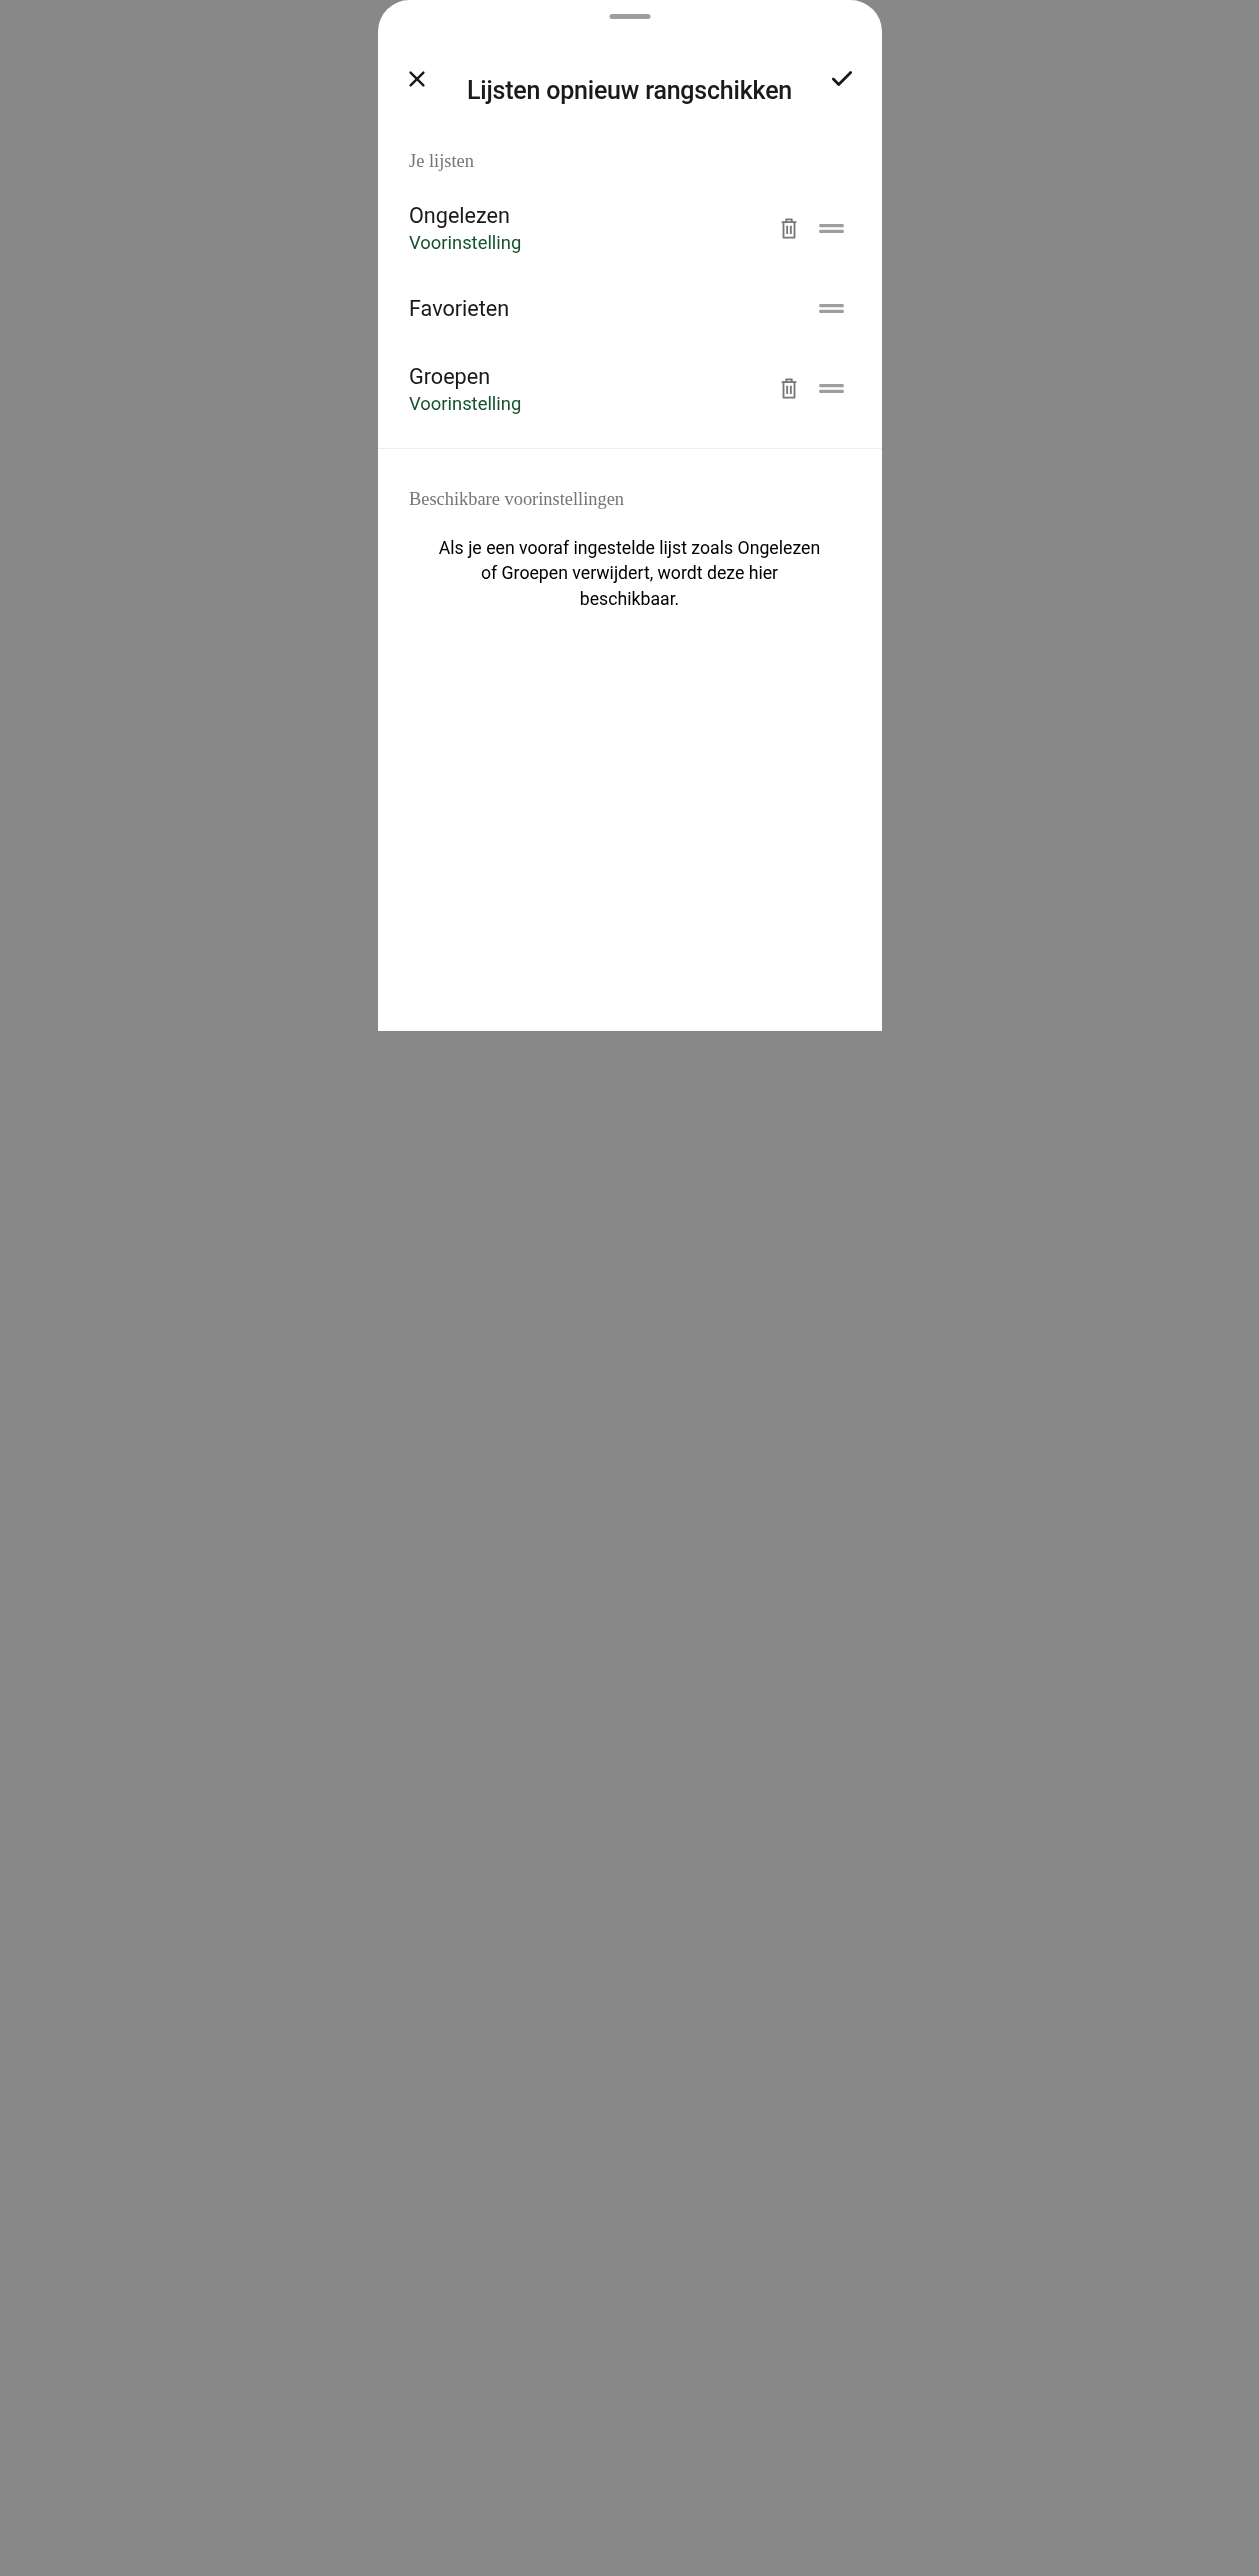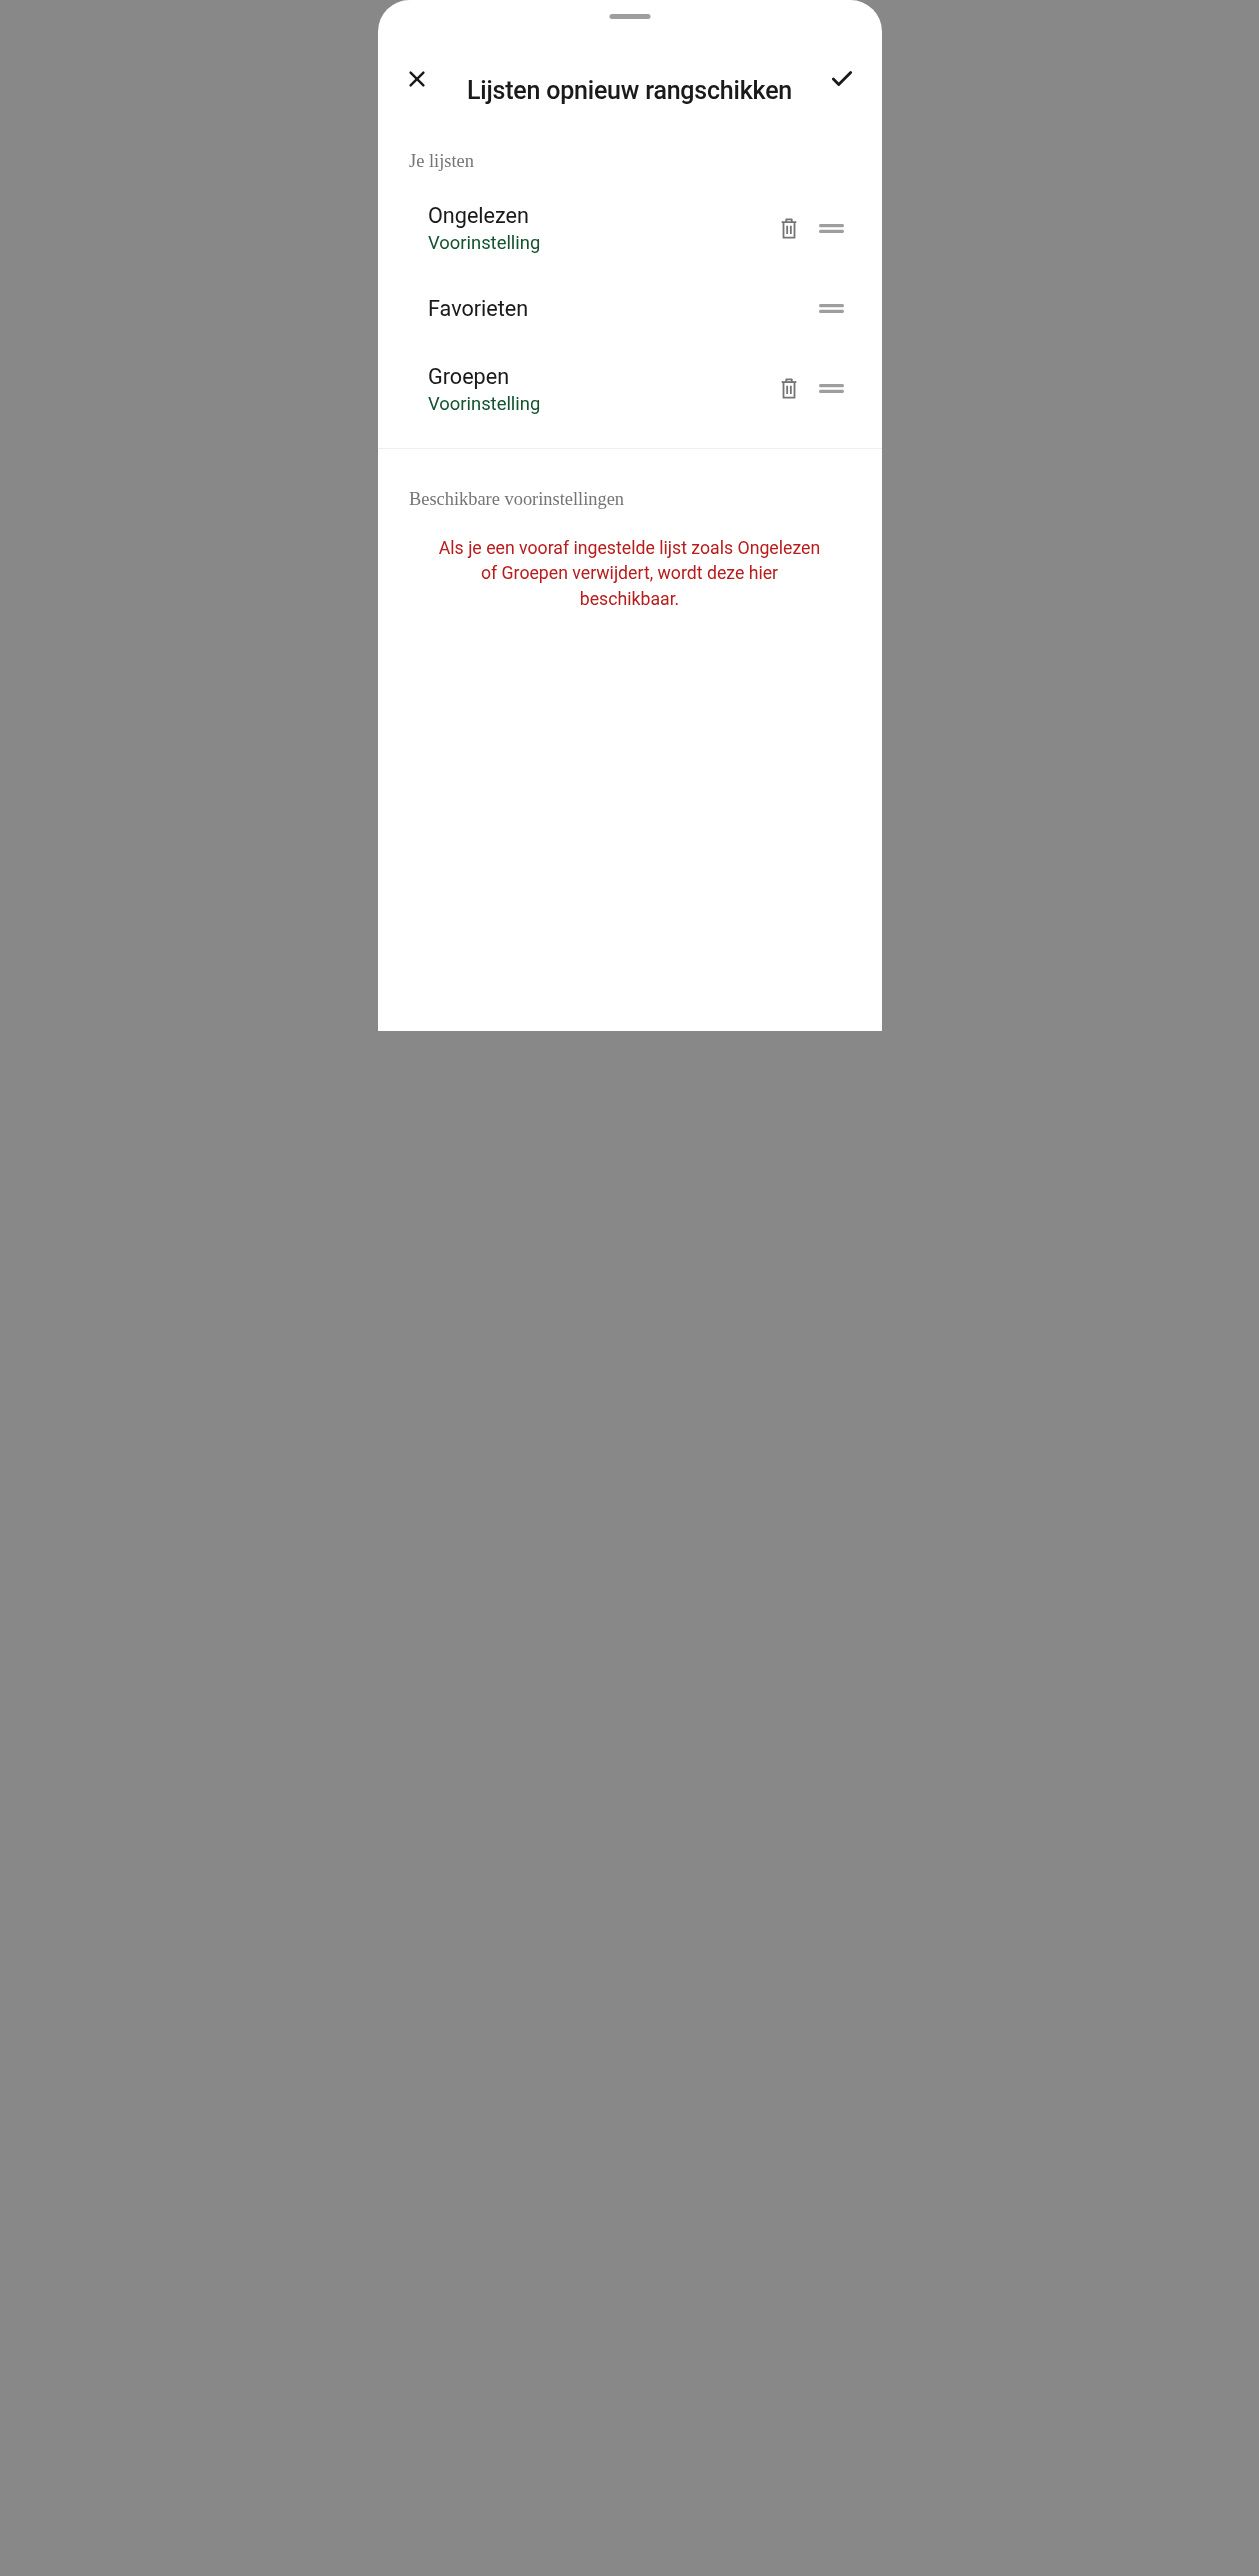--- a/index.html
+++ b/index.html
@@ -61,21 +61,20 @@
       color: #757575;
       padding: 33px 31.5px 13px 31.5px;
       font-weight: 400;
       font-family: Liberation Serif, serif;
     }
     .list-row {
       display: flex;
       align-items: center;
       padding: 18.4px 31.5px;
       gap: 6px;
-      margin-left: 19px;
     }
     .list-text {
       flex: 1;
       display: flex;
       flex-direction: column;
       gap: 3.9px;
     }
     .list-name {
       font-size: 21.6px;
       font-weight: 400;
@@ -109,21 +108,21 @@
     .divider {
       height: 1.3px;
       background: #eeeeee;
       margin: 15.7px 0 0 0;
     }
     .presets-section {
       padding-top: 6.6px;
     }
     .presets-hint {
       font-size: 17.7px;
-      color: #b91c1c;
+      color: #000000;
       text-align: center;
       padding: 13px 52px;
       line-height: 1.45;
     }
   </style>
 </head>
 <body>
 
 <div class="phone-frame">
   <div class="drag-indicator"></div>

